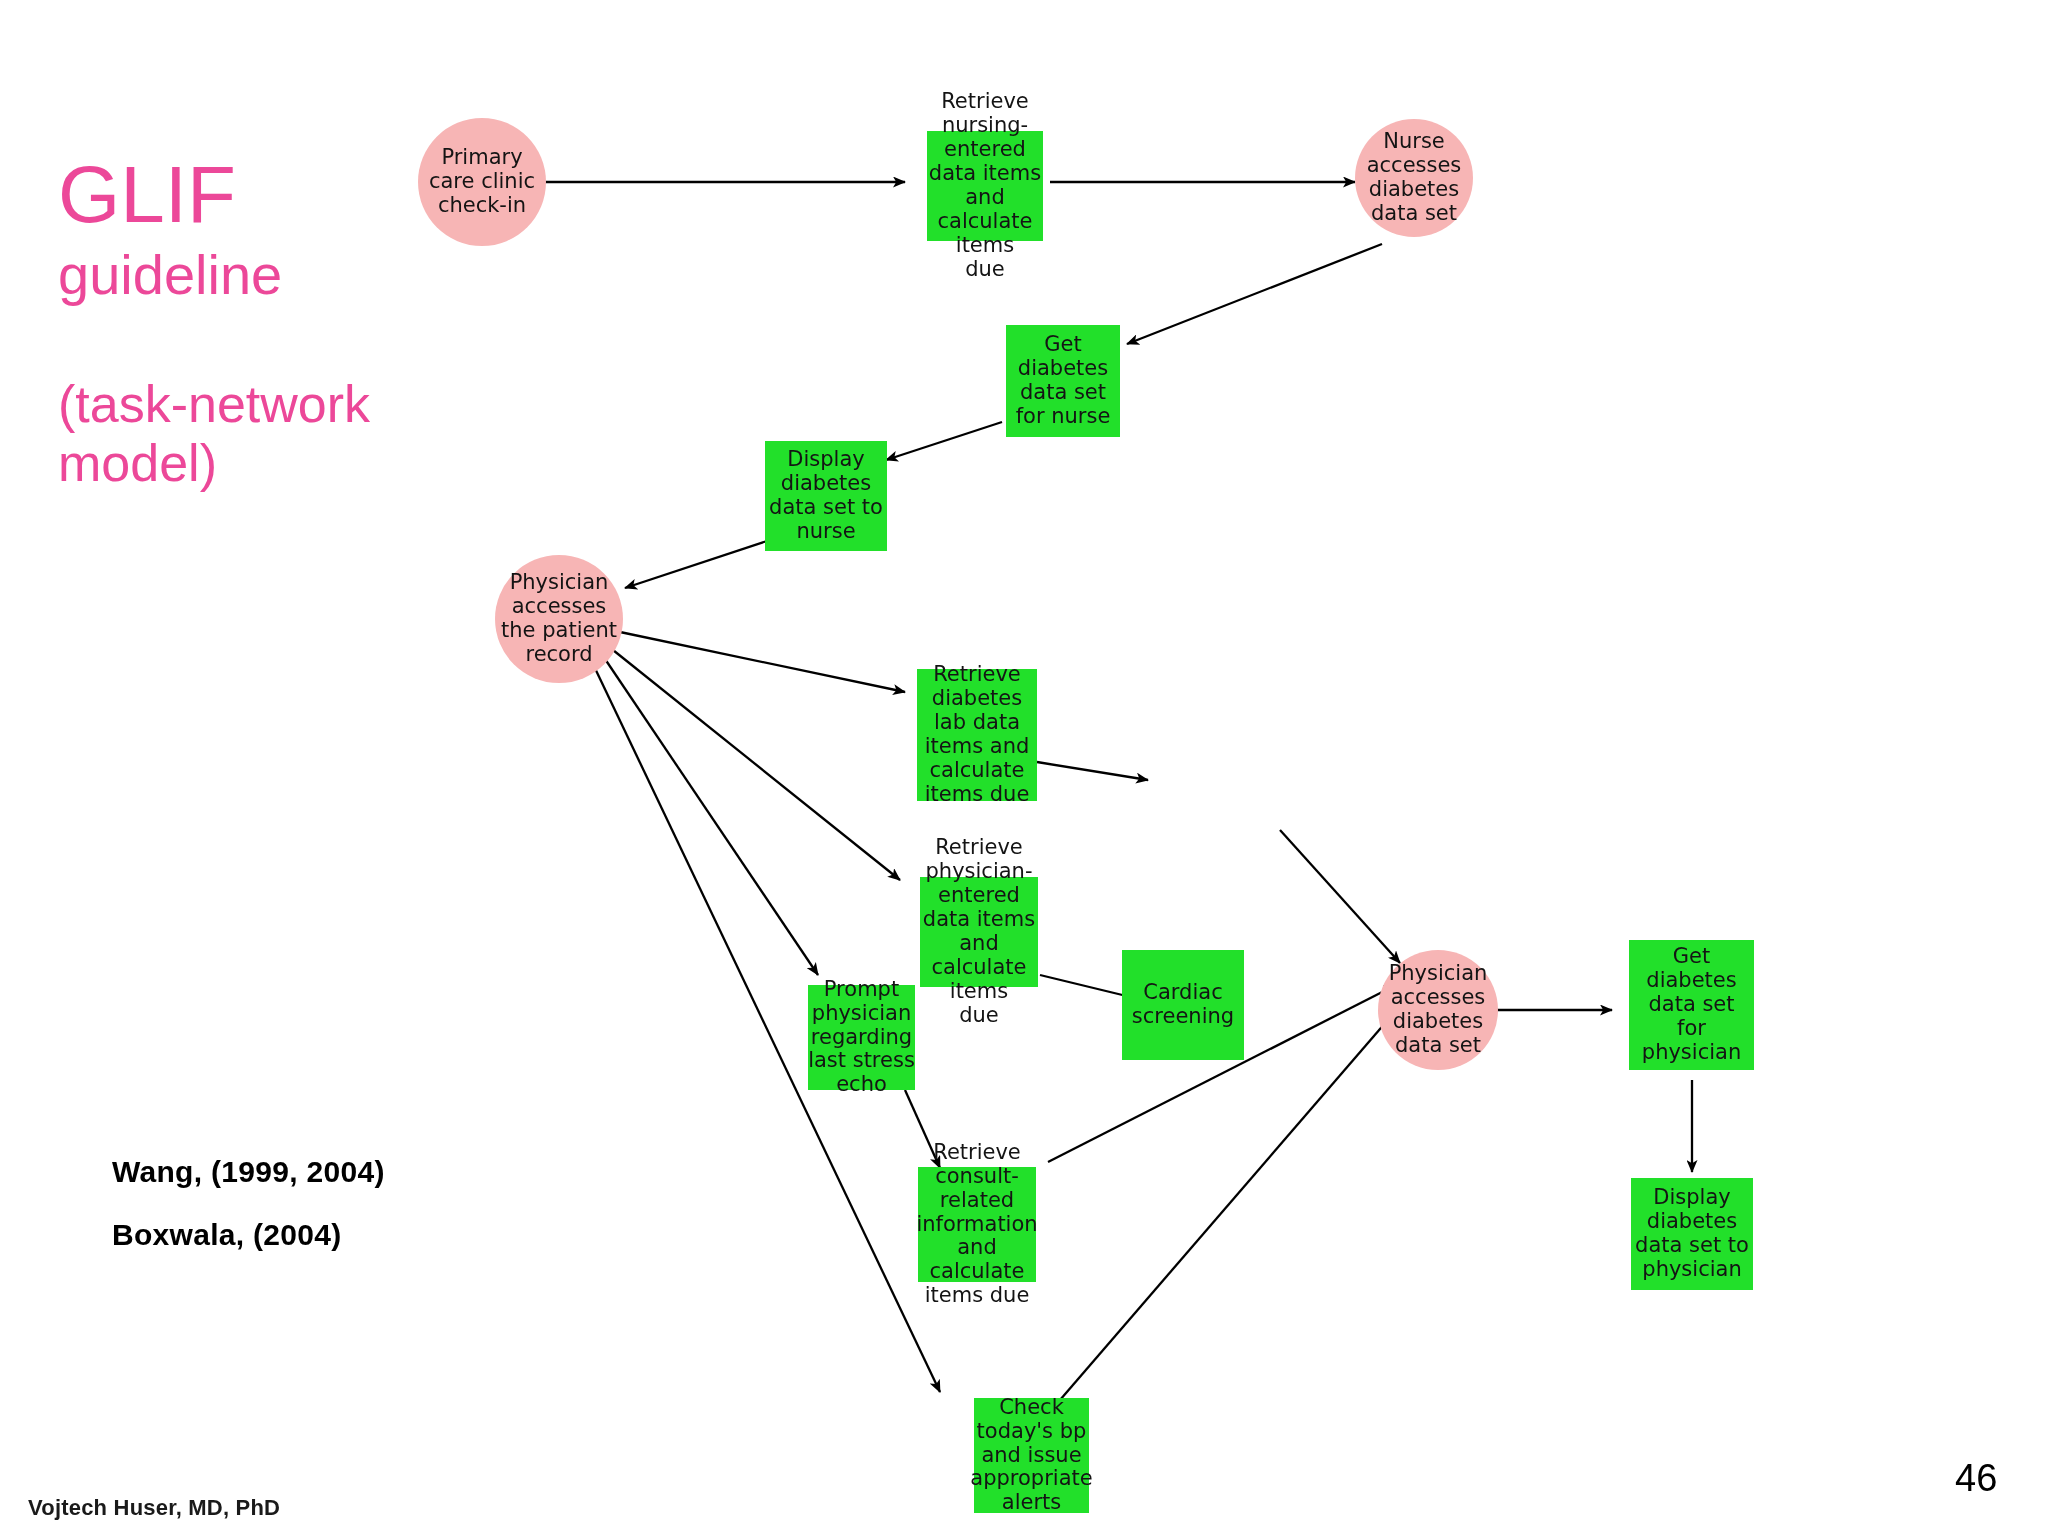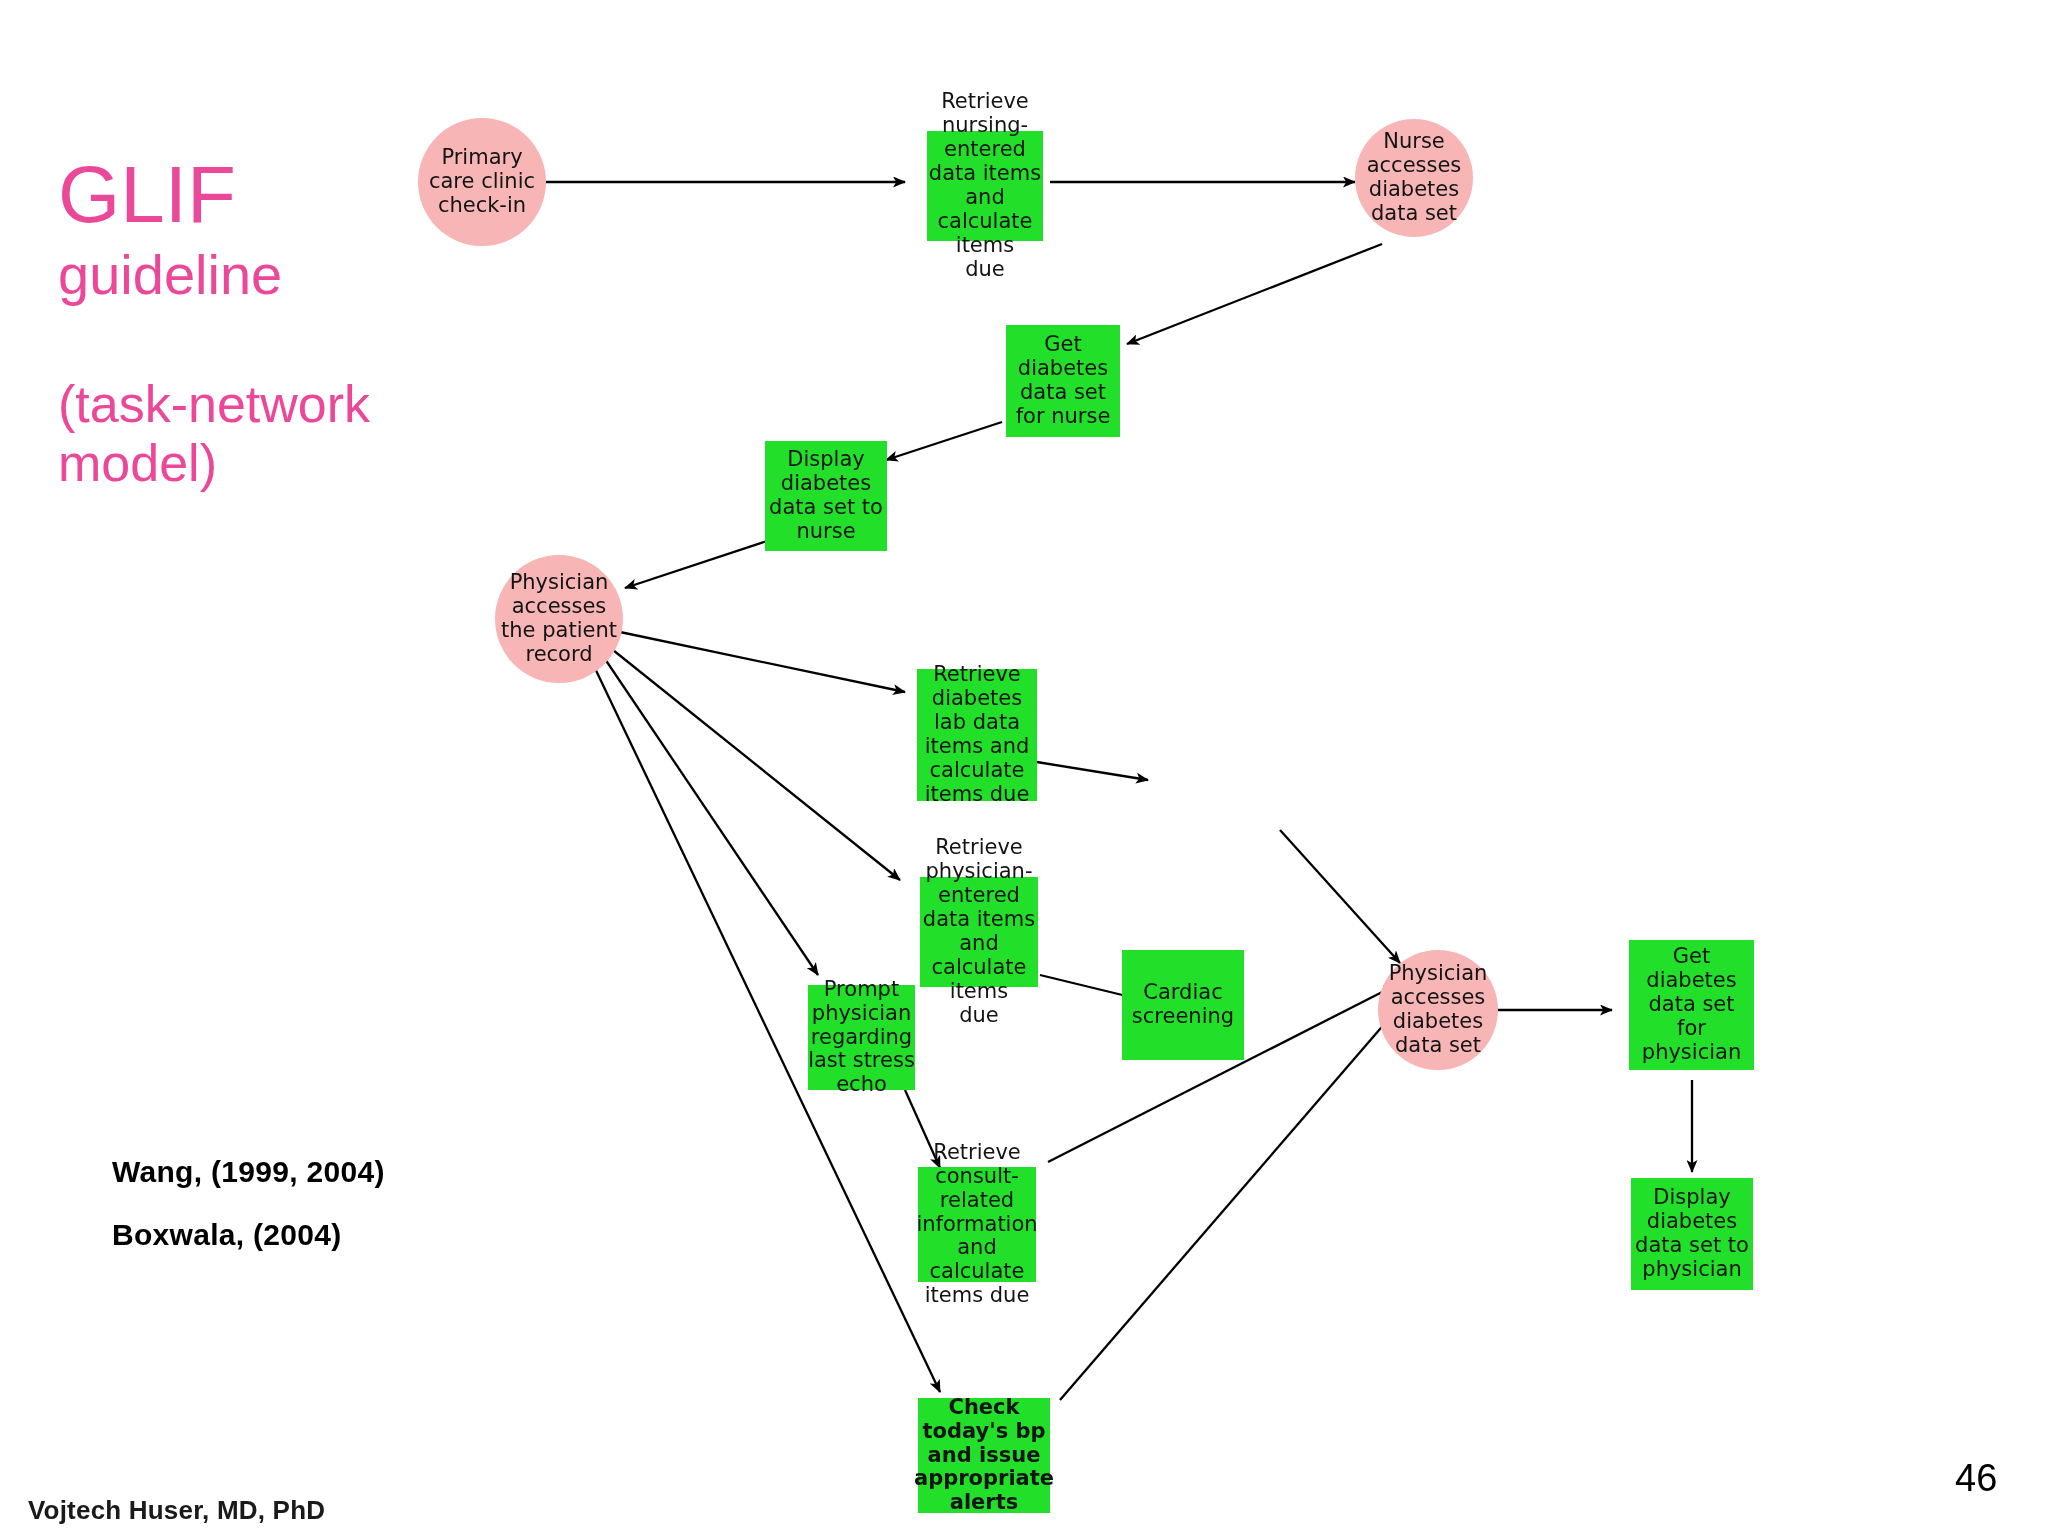--- a/index.html
+++ b/index.html
@@ -55,21 +55,21 @@
     letter-spacing: 0.3px;
   }
   #citation-1 { left: 112px; top: 1155px; }
   #citation-2 { left: 112px; top: 1218px; }
 
   
   #author-footer {
     position: absolute;
     left: 28px;
     top: 1495px;
-    font-size: 26px;
+    font-size: 22px;
     font-weight: bold;
     color: #1a1a1a;
     letter-spacing: 0.2px;
   }
   #slide-number {
     position: absolute;
     left: 1955px;
     top: 1457px;
     font-size: 38px;
     color: #000000;
@@ -259,21 +259,21 @@
     </div>
 
     <div class="node action" style="left:918px; top:1167px; width:118px; height:115px;">
       <span class="label">Retrieve
 consult-related
 information
 and calculate
 items due</span>
     </div>
 
-    <div class="node action" style="left:918px; top:1398px; width:132px; height:115px;font-weight:bold;">
+    <div class="node action" style="left:974px; top:1398px; width:115px; height:115px;">
       <span class="label">Check
 today's bp
 and issue
 appropriate
 alerts</span>
     </div>
 
     <div class="node decision" style="left:1378px; top:950px; width:120px; height:120px;">
       <span class="label">Physician
 accesses

